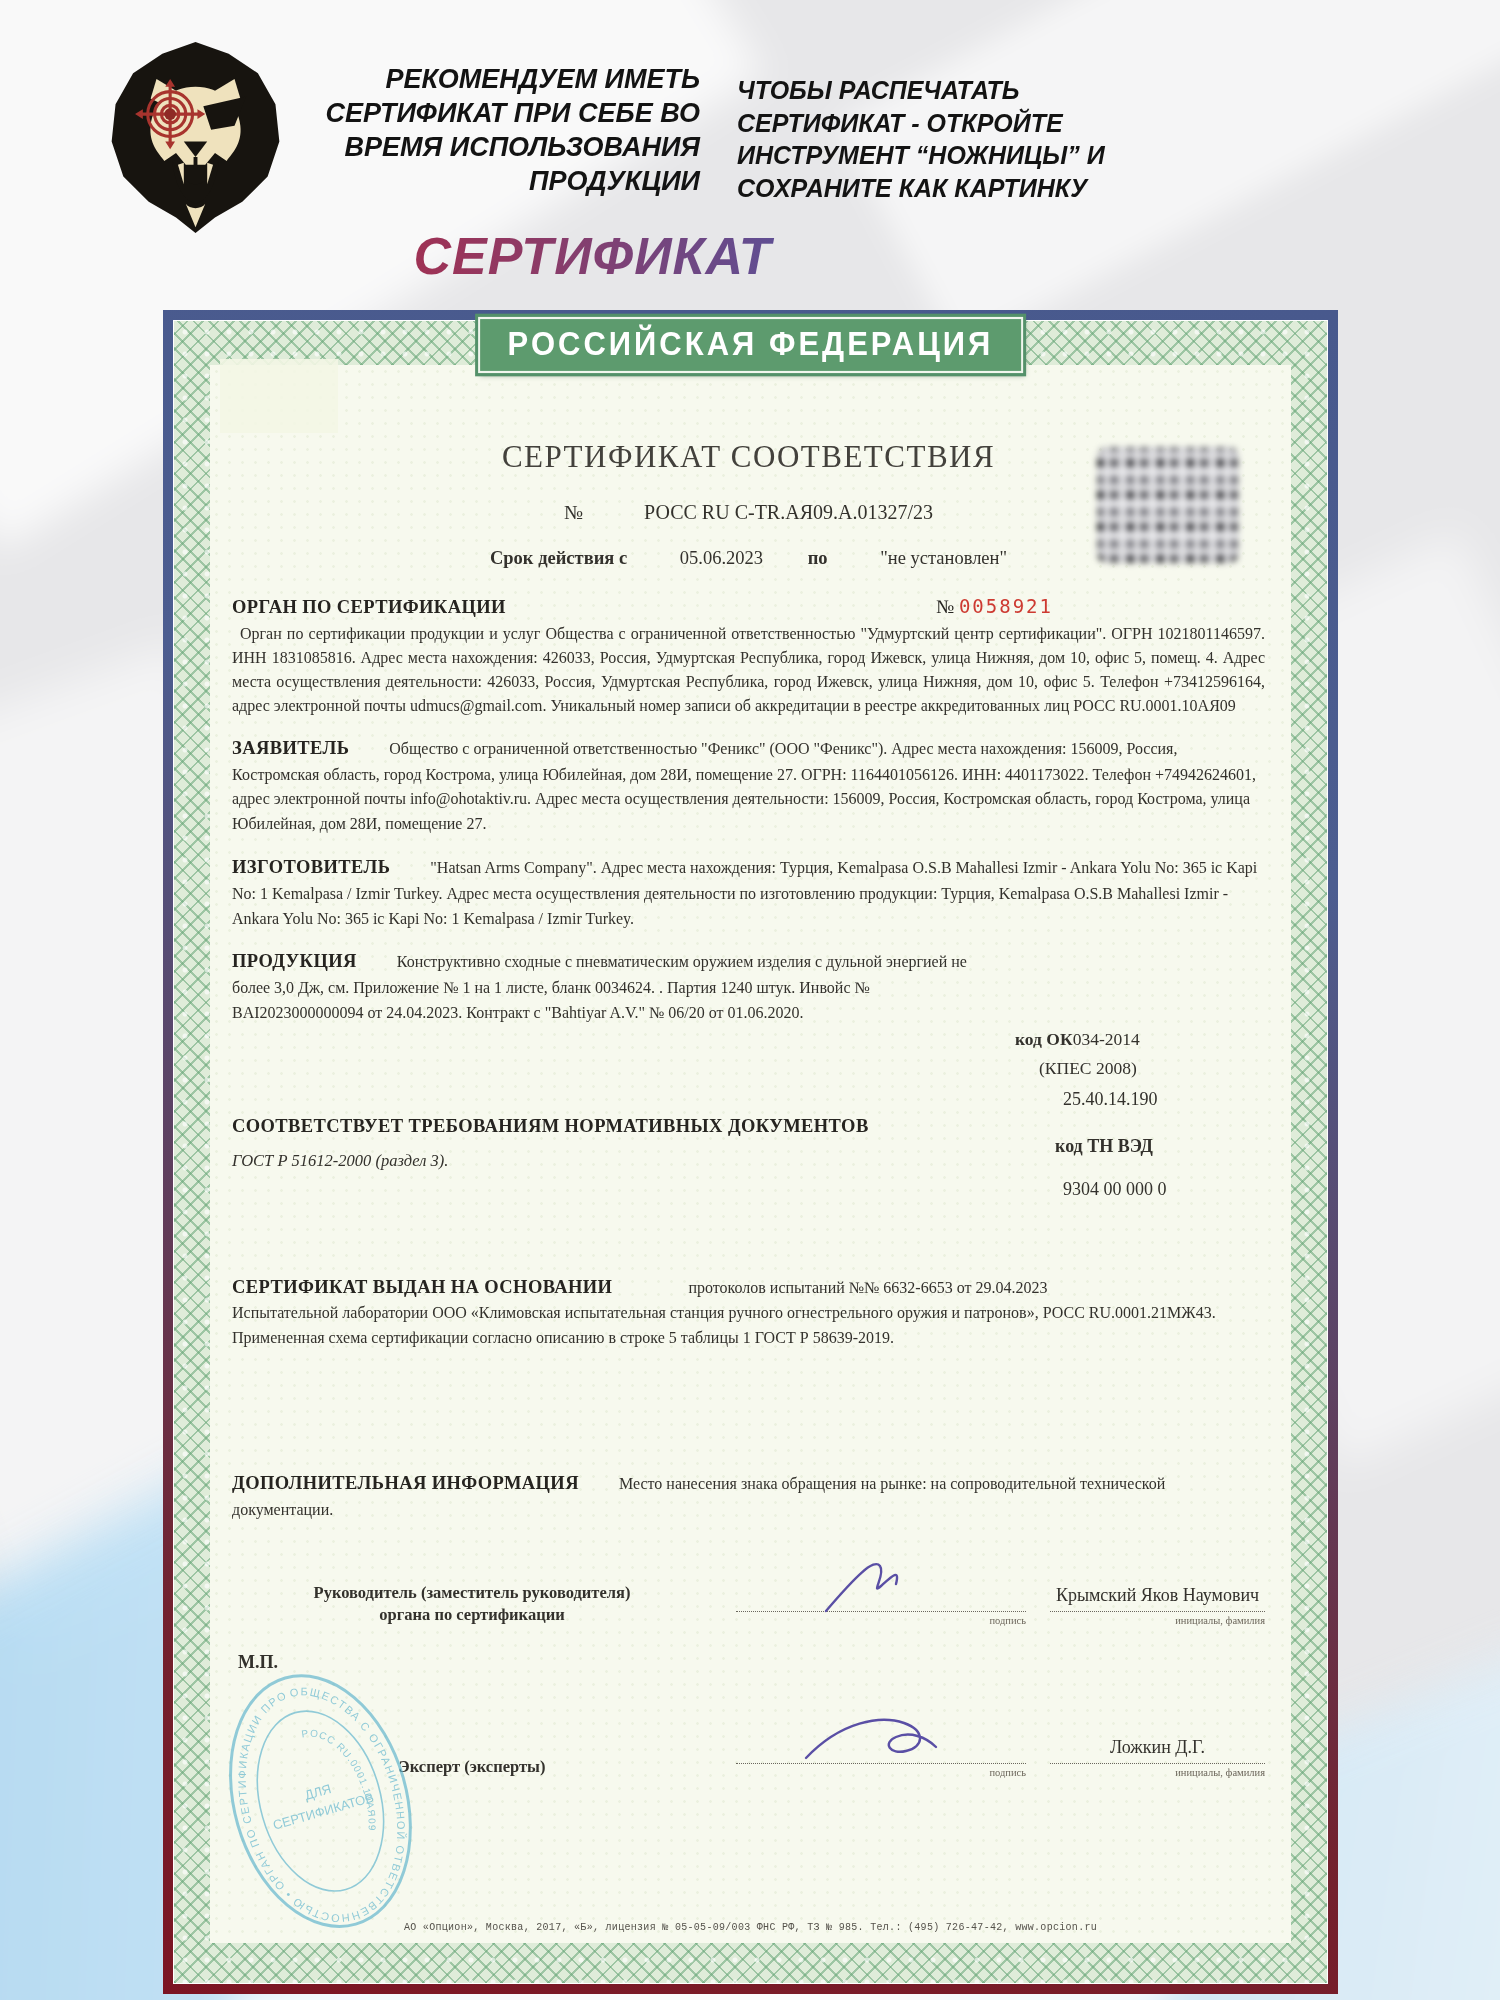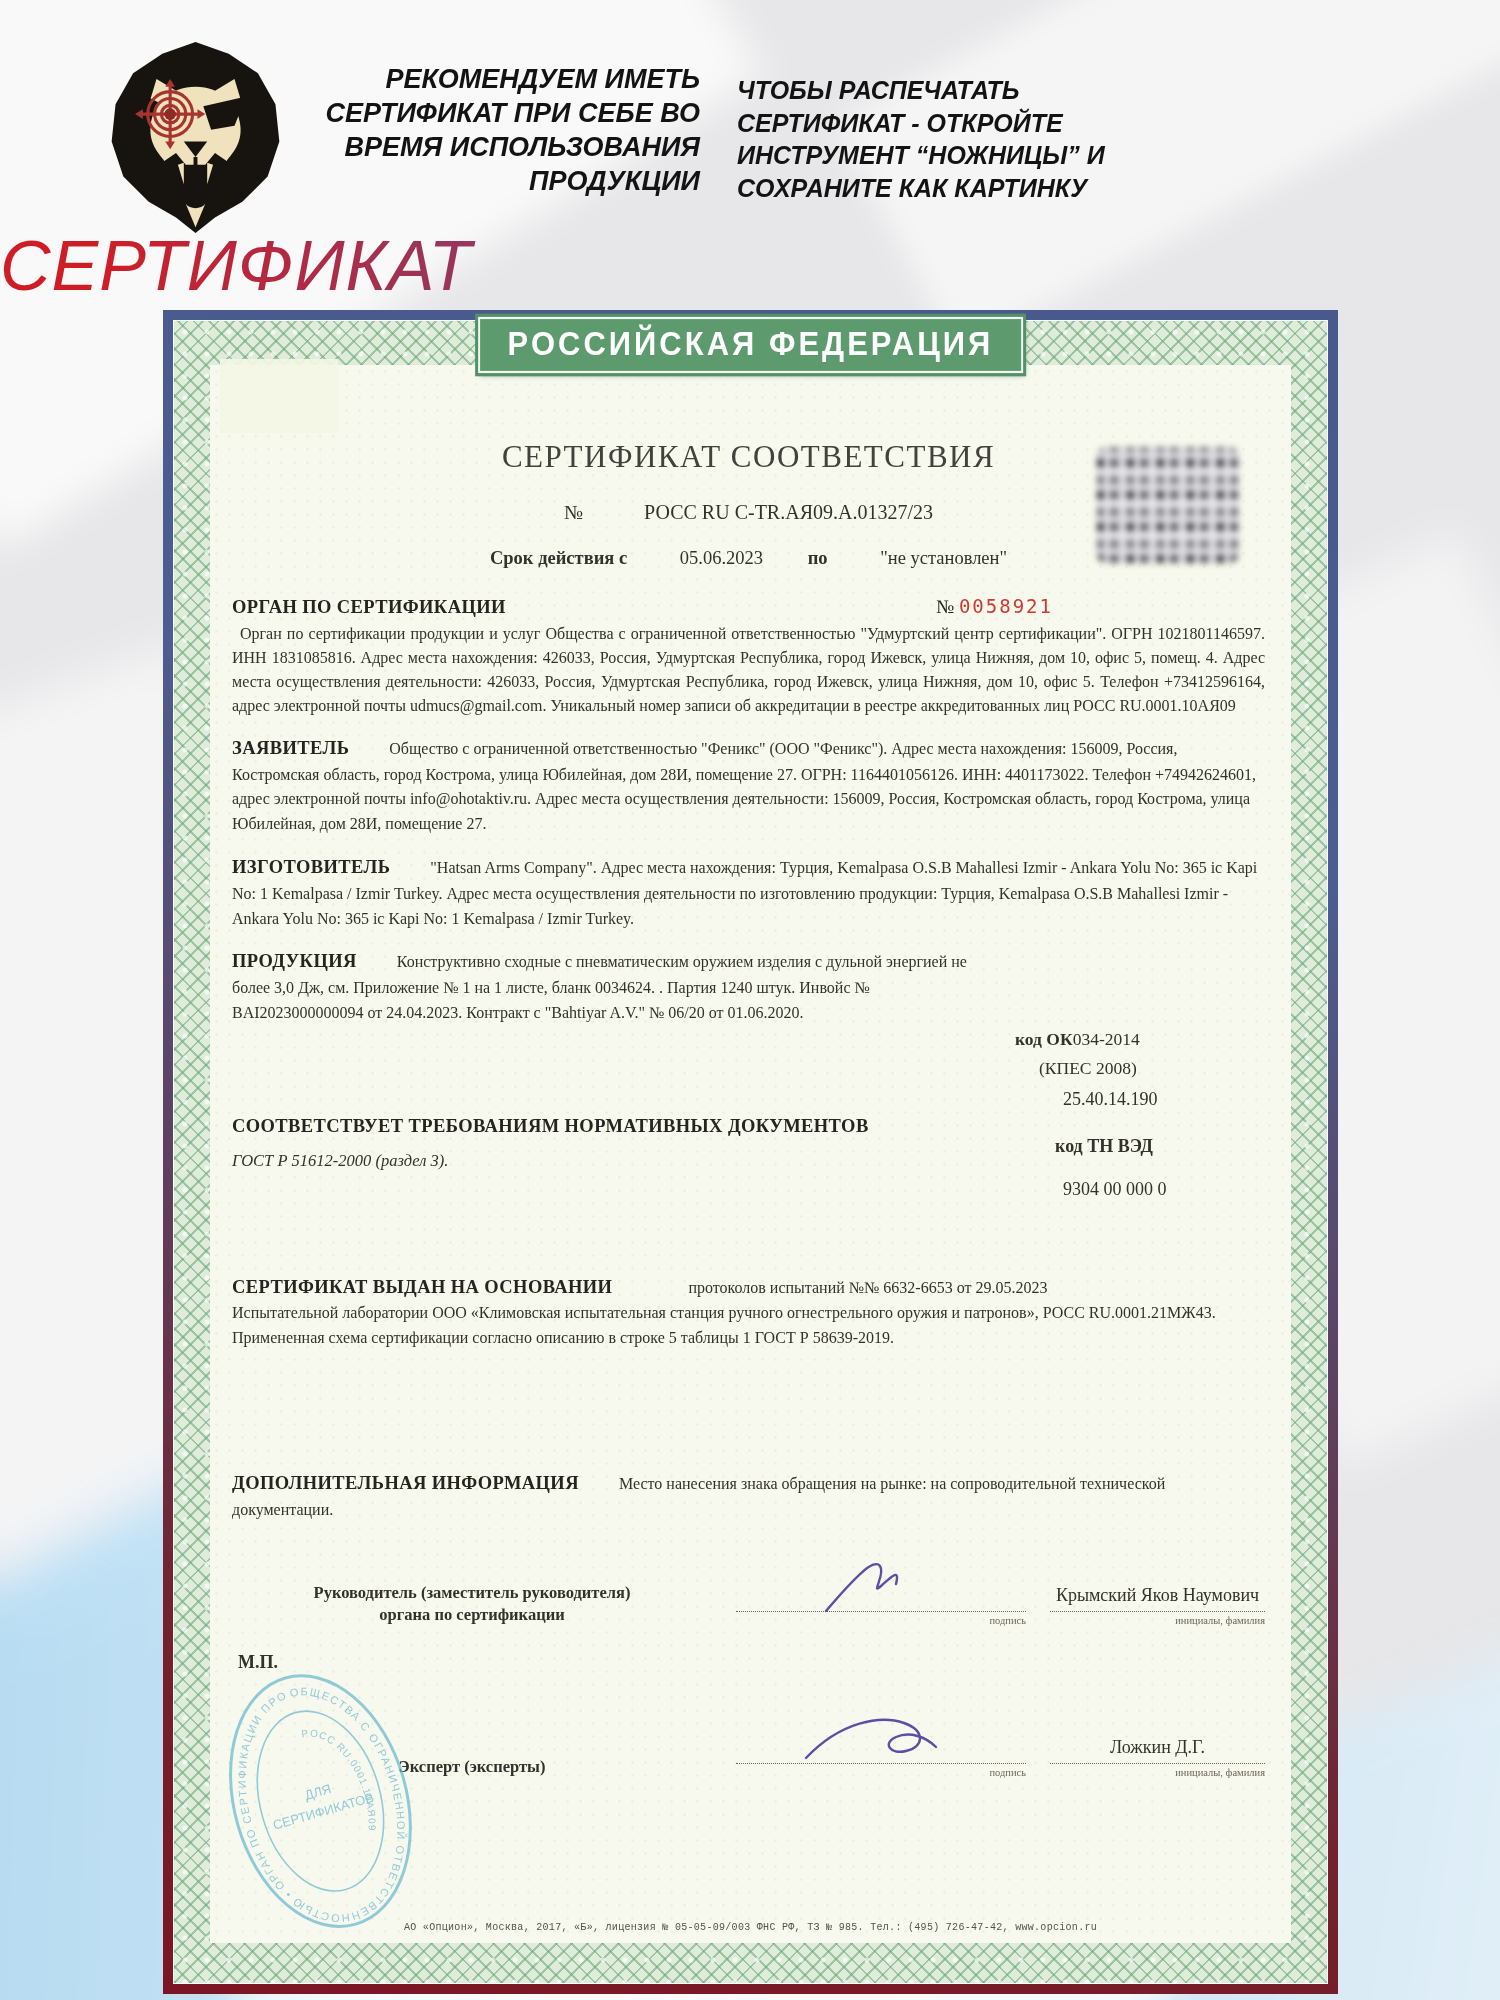--- a/index.html
+++ b/index.html
@@ -24,22 +24,22 @@
     position:absolute;left:318px;top:62px;width:382px;
     font-style:italic;font-weight:bold;font-size:27px;line-height:1.26;
     color:#131313;text-align:right;white-space:pre-line;
   }
   .note-right{
     position:absolute;left:737px;top:74px;width:400px;
     font-style:italic;font-weight:bold;font-size:25px;line-height:1.3;
     color:#131313;text-align:left;white-space:pre-line;
   }
   .main-title{
-    position:absolute;left:0;top:226px;width:1185px;text-align:left;
-    font-weight:normal;font-style:italic;font-size:70px;letter-spacing:1px;
+    position:absolute;left:0;top:226px;width:1185px;text-align:center;
+    font-weight:bold;font-style:italic;font-size:52px;letter-spacing:1px;
     background:linear-gradient(90deg,#cf1d26 8%,#8d3a66 45%,#4a58a8 75%,#2a70c8 95%);
     -webkit-background-clip:text;background-clip:text;color:transparent;
   }
 
   
   .cert-frame{
     position:absolute;left:163px;top:310px;width:1175px;height:1684px;
     background:linear-gradient(192deg,#48598d 0%,#4c5d90 30%,#5d4263 55%,#73222f 80%,#7c1523 100%);
     padding:10px;box-sizing:border-box;
   }
@@ -219,21 +219,21 @@
         <div class="okpd">25.40.14.190</div>
         <div class="tnved-l">код ТН ВЭД</div>
         <div class="tnved-v">9304 00 000 0</div>
       </div>
 
       <p class="inline-par product-par"><b class="sec-head">ПРОДУКЦИЯ</b><span>Конструктивно сходные с пневматическим оружием изделия с дульной энергией не более 3,0 Дж, см. Приложение № 1 на 1 листе, бланк 0034624. . Партия 1240 штук. Инвойс № BAI2023000000094 от 24.04.2023. Контракт с "Bahtiyar A.V." № 06/20 от 01.06.2020.</span></p>
 
       <div class="sec-head conf-head">СООТВЕТСТВУЕТ ТРЕБОВАНИЯМ НОРМАТИВНЫХ ДОКУМЕНТОВ</div>
       <div class="conf-body">ГОСТ Р 51612-2000 (раздел 3).</div>
 
-      <p class="inline-par basis-par"><b class="sec-head">СЕРТИФИКАТ ВЫДАН НА ОСНОВАНИИ</b><span class="lead-gap"></span><span>протоколов испытаний №№ 6632-6653 от 29.05.2023</span><br>
+      <p class="inline-par basis-par"><b class="sec-head">СЕРТИФИКАТ ВЫДАН НА ОСНОВАНИИ</b><span class="lead-gap"></span><span>протоколов испытаний №№ 6632-6653 от 29.04.2023</span><br>
       <span>Испытательной лаборатории ООО «Климовская испытательная станция ручного огнестрельного оружия и патронов», РОСС RU.0001.21МЖ43. Примененная схема сертификации согласно описанию в строке 5 таблицы 1 ГОСТ Р 58639-2019.</span></p>
 
       <p class="inline-par extra-par"><b class="sec-head">ДОПОЛНИТЕЛЬНАЯ ИНФОРМАЦИЯ</b><span>Место нанесения знака обращения на рынке: на сопроводительной технической документации.</span></p>
 
       <div class="sig-grid">
         <div class="role">
           <span>Руководитель (заместитель руководителя)</span><br>
           <span>органа по сертификации</span>
         </div>
         <div class="sigline">

